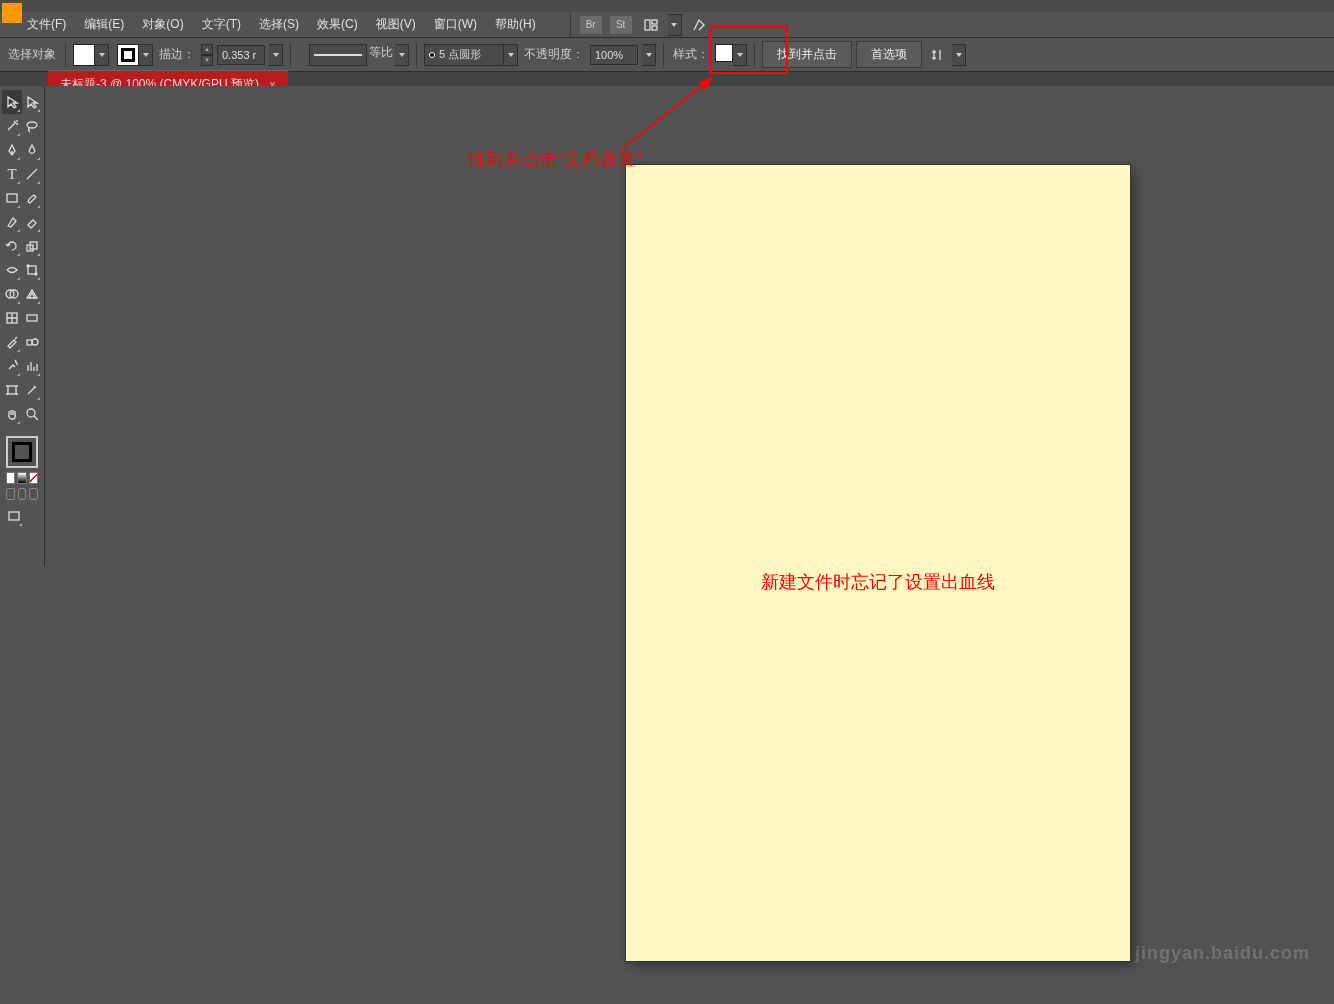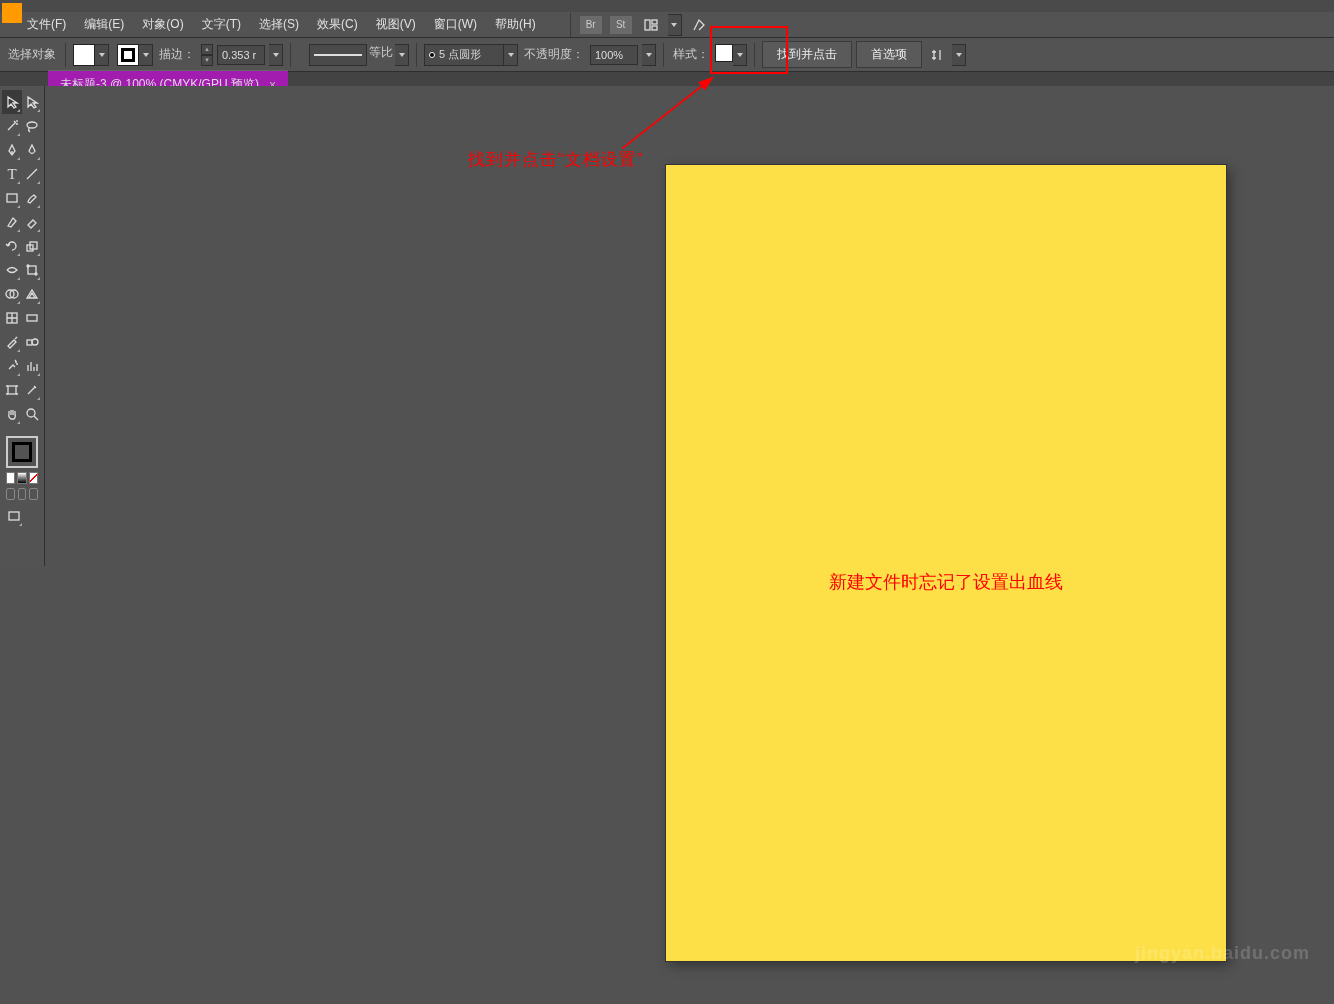--- a/index.html
+++ b/index.html
@@ -164,21 +164,21 @@
 
 
 .tabbar {
   height: 26px;
   background: #434343;
   display: flex;
   align-items: flex-end;
   padding-left: 48px;
 }
 .tab {
-  background: #a21caf;
+  background: #b91c1c;
   padding: 5px 12px;
   font-size: 12px;
   color: #ddd;
   display: flex;
   align-items: center;
   gap: 10px;
   border-top: 1px solid #666;
 }
 .tab-close { color: #bbb; font-size: 12px; }
 
@@ -264,25 +264,25 @@
 }
 .draw-mode span {
   width: 12px; height: 12px;
   border: 1px solid #888;
   border-radius: 2px;
 }
 
 
 .artboard {
   position: absolute;
-  left: 666px;
+  left: 626px;
   top: 79px;
-  width: 560px;
+  width: 504px;
   height: 796px;
-  background: #fde047;
+  background: #fef9c3;
   box-shadow: 0 0 0 1px #333, 4px 4px 12px rgba(0,0,0,.4);
 }
 .artboard-text {
   color: red;
   font-size: 18px;
   position: absolute;
   left: 50%; top: 405px;
   transform: translateX(-50%);
   white-space: nowrap;
 }

